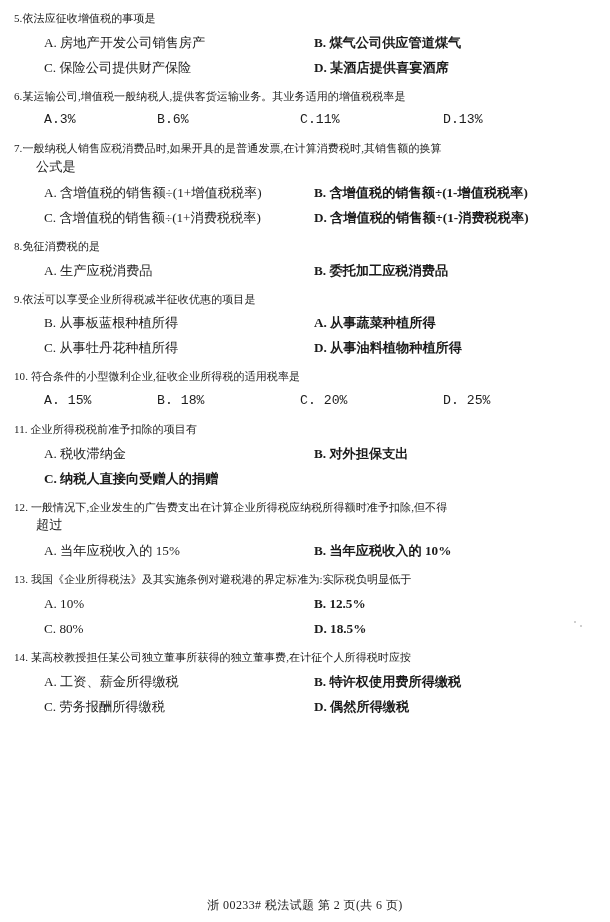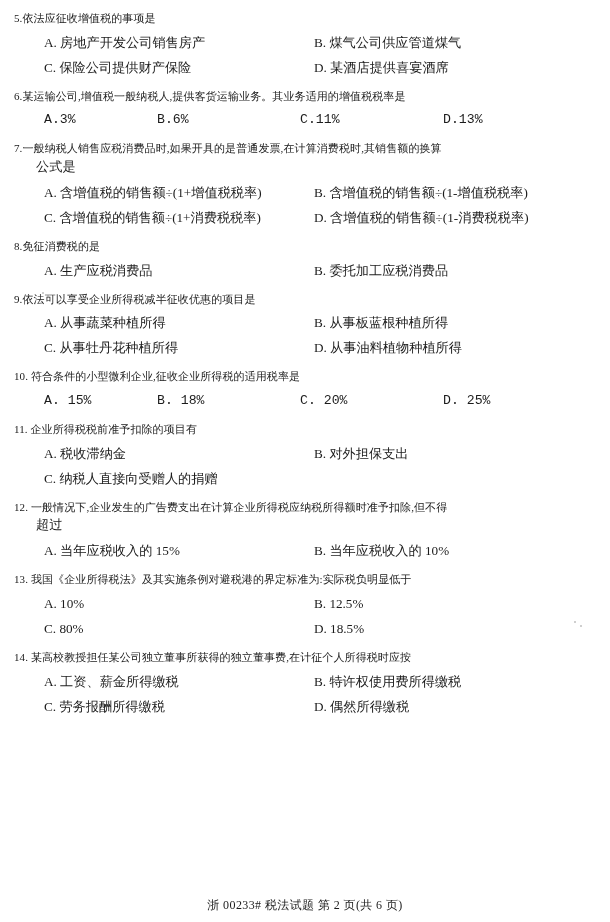--- a/index.html
+++ b/index.html
@@ -42,21 +42,21 @@
     display: flex;
     margin-top: 6px;
   }
   .opt {
     font-size: 13.2px;
     line-height: 1.45;
     box-sizing: border-box;
   }
   
   .row2 .opt:first-child { width: 300px; padding-left: 30px; font-family: Liberation Serif, serif; }
-  .row2 .opt:last-child  { width: 280px; }
+  .row2 .opt:last-child  { width: 280px; font-weight: bold; }
 
   
   .row4 { }
   .row4 .opt { width: 143px; font-family: Liberation Mono, monospace; }
   .row4 .opt:first-child { padding-left: 30px; width: 143px; }
   .spacer-md { height: 7px; }
 
   .footer {
     position: absolute;
     left: 0;
@@ -135,22 +135,22 @@
         <div class="opt">B. 委托加工应税消费品</div>
       </div>
     </div>
   </div>
   <div class="spacer-md"></div>
 
   <div class="question">
     <div class="q-stem">9.依法可以享受企业所得税减半征收优惠的项目是</div>
     <div class="options">
       <div class="opt-row row2">
+        <div class="opt">B. 从事板蓝根种植所得</div>
         <div class="opt">A. 从事蔬菜种植所得</div>
-        <div class="opt">B. 从事板蓝根种植所得</div>
       </div>
       <div class="opt-row row2">
         <div class="opt">C. 从事牡丹花种植所得</div>
         <div class="opt">D. 从事油料植物种植所得</div>
       </div>
     </div>
   </div>
   <div class="spacer-md"></div>
 
   <div class="question">

